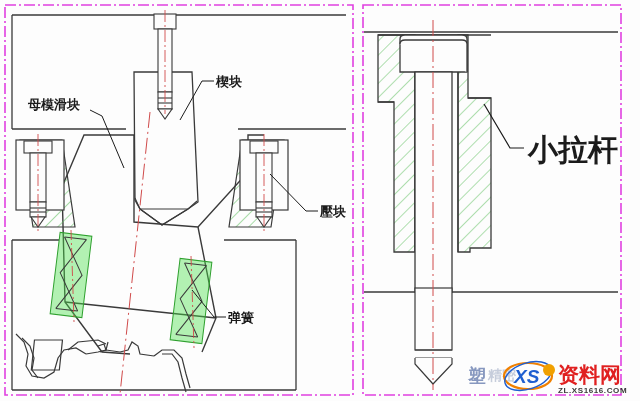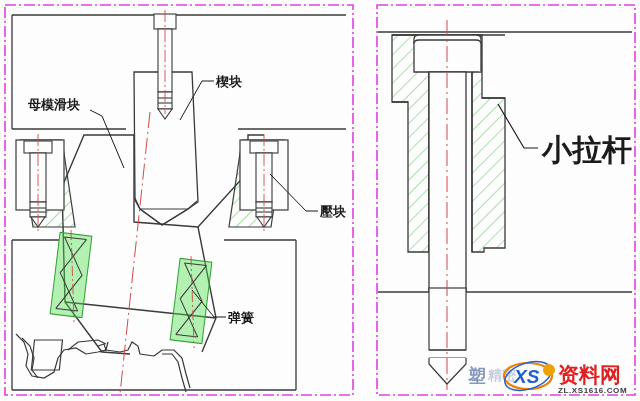--- a/index.html
+++ b/index.html
@@ -18,21 +18,21 @@
     position: relative;
     width: 640px;
     height: 401px;
     background: #fdfdfd;
   }
   .panel {
     position: absolute;
     box-sizing: border-box;
   }
   #panel-left  { left: 2px;   top: 2px;  width: 354px; height: 396px; }
-  #panel-right { left: 374px; top: 2px;  width: 264px; height: 396px; }
+  #panel-right { left: 360px; top: 2px;  width: 264px; height: 396px; }
   svg { display: block; }
   .cad-label {
     font-family: "Liberation Sans", sans-serif;
     fill: #1b1b1b;
     font-weight: bold;
   }
   #watermark {
     position: absolute;
     left: 466px;
     top: 356px;

